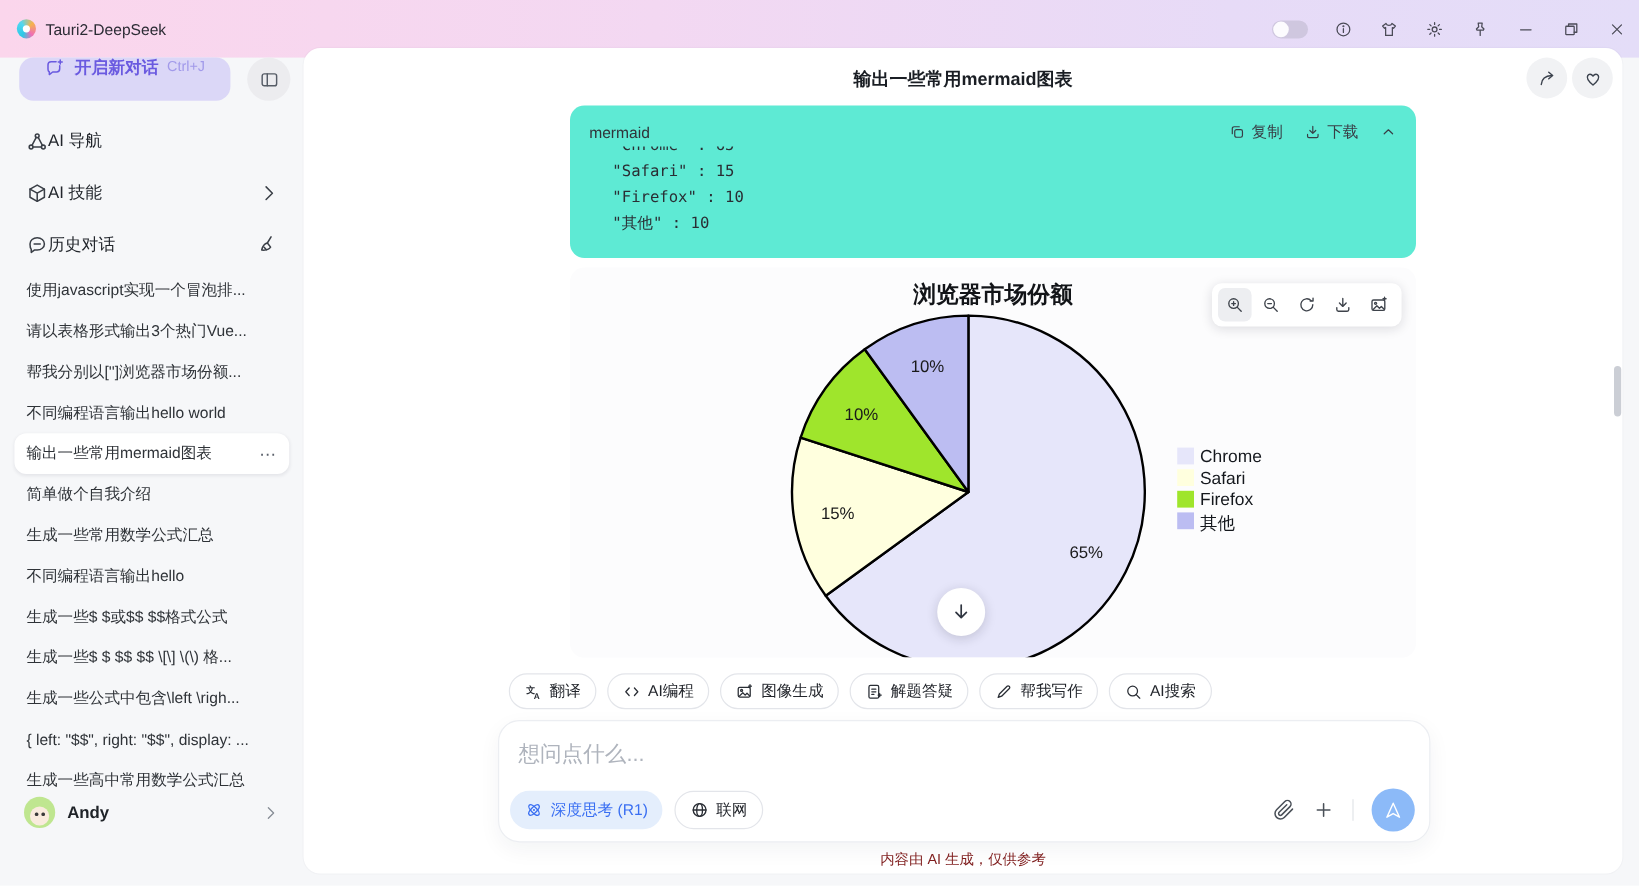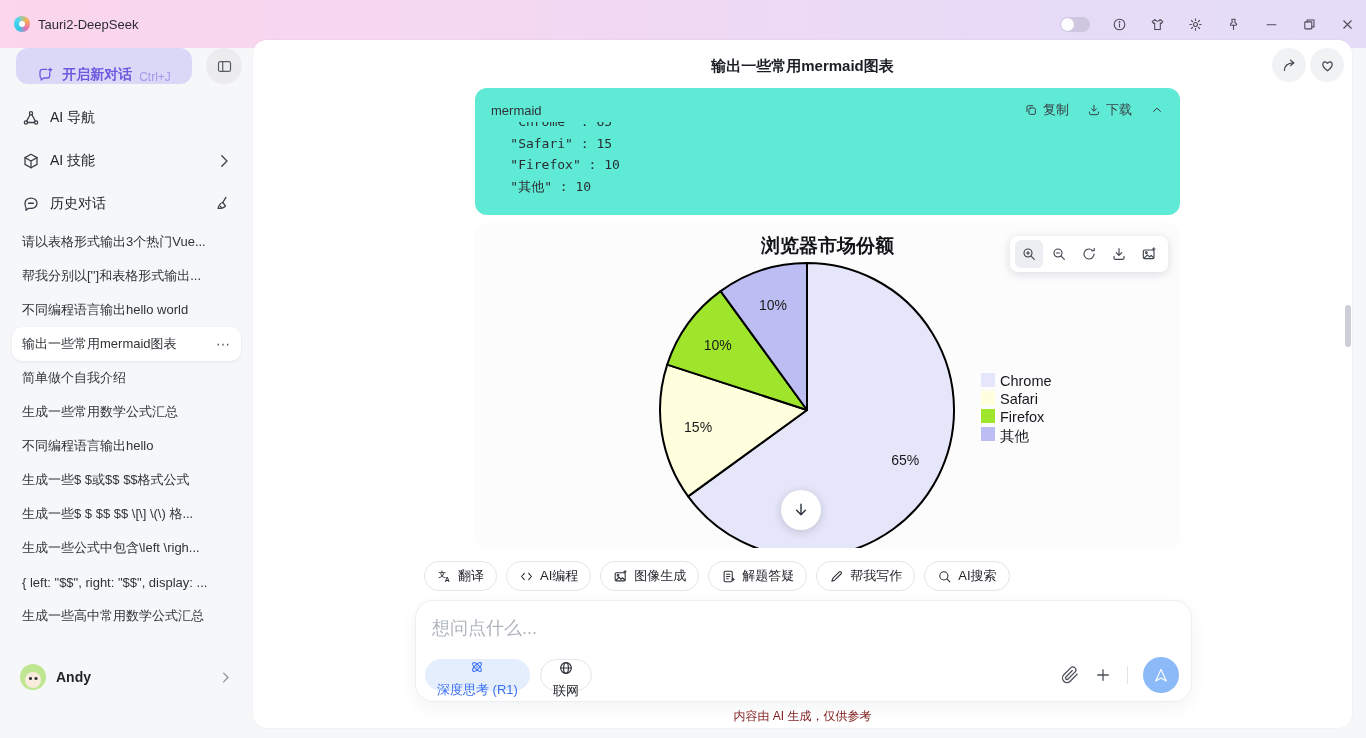--- a/index.html
+++ b/index.html
@@ -18,29 +18,29 @@
   .tb-title { font-size:13px; color:#2B2B34; }
   .tb-right { margin-left:auto; display:flex; align-items:center; gap:20px; color:#4B4B57; }
   .tb-switch { width:30px; height:15px; border-radius:8px; background:#CFC7DF; position:relative; cursor:pointer; }
   .tb-switch .knob { position:absolute; left:1px; top:1px; width:13px; height:13px; border-radius:50%; background:#FCFBFE; }
   .tb-btn { width:18px; height:18px; display:flex; align-items:center; justify-content:center; cursor:pointer; }
   .tb-btn svg { width:15px; height:15px; }
 
   
   .sidebar { position:absolute; top:30px; left:0; width:253px; bottom:0; }
   .btn-newchat { position:absolute; left:16px; top:18px; width:176px; height:36px; border-radius:12px;
-    background:#DBD7F7; color:#6A5AE0; display:flex; align-items:flex-end; justify-content:center; gap:7px; cursor:pointer; }
+    background:#DBD7F7; color:#6A5AE0; display:flex; align-items:flex-start; justify-content:center; gap:7px; cursor:pointer; }
   .btn-newchat .ic svg { width:18px; height:18px; }
   .btn-newchat .lbl { font-size:14px; font-weight:600; }
   .btn-newchat .sc { font-size:12px; color:#A29AEA; font-weight:400; }
   .btn-collapse { position:absolute; left:206px; top:18px; width:36px; height:36px; border-radius:50%;
     background:#ECECEF; color:#565C66; display:flex; align-items:center; justify-content:center; cursor:pointer; }
   .btn-collapse svg { width:17px; height:17px; }
   .nav { position:absolute; left:16px; right:14px; top:66px; }
-  .nav-row { height:43px; display:flex; align-items:center; gap:10px; padding:0 6px; font-size:14px; color:#22262C; cursor:pointer; }
+  .nav-row { height:43px; display:flex; align-items:center; padding:0 6px; font-size:14px; color:#22262C; cursor:pointer; }
   .nav-row .ic { color:#3A3F47; } .nav-row .ic svg { width:18px; height:18px; }
   .nav-trail { margin-left:auto; color:#6E747D; } .nav-trail svg { width:15px; height:15px; }
   .history { position:absolute; left:12px; right:12px; top:195px; }
   .hist-item { height:34px; display:flex; align-items:center; padding:0 10px; font-size:13px; color:#2F3338;
     border-radius:10px; cursor:pointer; white-space:nowrap; }
   .hist-item.selected { background:#FFFFFF; box-shadow:0 1px 3px rgba(20,25,45,.08); }
   .hist-item .more { margin-left:auto; color:#5B616B; font-size:14px; letter-spacing:1px; cursor:pointer; }
   .user-row { position:absolute; left:12px; right:12px; top:627px; height:40px; display:flex; align-items:center;
     gap:10px; padding:0 8px; cursor:pointer; }
   .avatar { width:26px; height:26px; border-radius:50%; background:#BFE690; position:relative; overflow:hidden; }
@@ -96,21 +96,21 @@
   .chips { position:absolute; left:171px; top:521px; display:flex; gap:9px; }
   .chip { height:30px; border-radius:15px; border:1px solid #E3E5EA; background:#fff; padding:0 12px;
     display:flex; align-items:center; gap:6px; font-size:13px; color:#23262C; cursor:pointer; white-space:nowrap; }
   .chip .ic { color:#2A2E35; } .chip .ic svg { width:15px; height:15px; }
 
   
   .input-box { position:absolute; left:162px; top:560px; width:777px; height:102px; background:#fff;
     border:1px solid #ECEEF2; border-radius:18px; box-shadow:0 6px 18px rgba(25,30,50,.05); cursor:text; }
   .placeholder { position:absolute; left:16px; top:15px; font-size:18px; color:#AFB4BD; }
   .input-bottom { position:absolute; left:9px; right:12px; bottom:9px; height:34px; display:flex; align-items:center; }
-  .pill { height:32px; border-radius:16px; padding:0 12px; display:flex; align-items:center; gap:6px; font-size:13px; cursor:pointer;flex-direction:column; }
+  .pill { height:32px; border-radius:16px; padding:0 12px; display:flex; align-items:center; gap:6px; font-size:13px; cursor:pointer; }
   .pill-deep { background:#E4EEFC; color:#3A6FF2; }
   .pill-web { background:#fff; border:1px solid #E3E5EA; color:#23262C; margin-left:10px; }
   .pill .ic svg { width:16px; height:16px; }
   .pill-web .ic { color:#2A2E35; }
   .right-tools { margin-left:auto; display:flex; align-items:center; gap:15px; color:#4A5058; }
   .rt-btn { cursor:pointer; display:flex; } .rt-btn svg { width:18px; height:18px; }
   .vdiv { width:1px; height:18px; background:#E2E4E8; }
   .send-btn { width:36px; height:36px; border-radius:50%; background:#8CBAF8; color:#fff; display:flex;
     align-items:center; justify-content:center; cursor:pointer; }
   .send-btn svg { width:18px; height:18px; stroke-width:1.6; }
@@ -242,24 +242,27 @@
           <svg viewBox="0 0 24 24">
             <path d="M14.5 3.2 10.4 10"></path>
             <path d="M10.4 10c-2.8.6-5.2 3-6.3 7.8 4.8.6 8-.6 9.9-3.2z"></path>
             <path d="M6.8 14.8l2.6 2.7"></path>
           </svg>
         </span>
       </div>
     </div>
   <div class="history" id="history-list">
       <div class="hist-item">
+        <span>使用javascript实现一个冒泡排...</span>
+      </div>
+      <div class="hist-item">
         <span>请以表格形式输出3个热门Vue...</span>
       </div>
       <div class="hist-item">
-        <span>帮我分别以['']和表格形式输出...</span>
+        <span>帮我分别以['']浏览器市场份额...</span>
       </div>
       <div class="hist-item">
         <span>不同编程语言输出hello world</span>
       </div>
       <div class="hist-item selected">
         <span>输出一些常用mermaid图表</span>
         <span class="more">⋯</span>
       </div>
       <div class="hist-item">
         <span>简单做个自我介绍</span>

